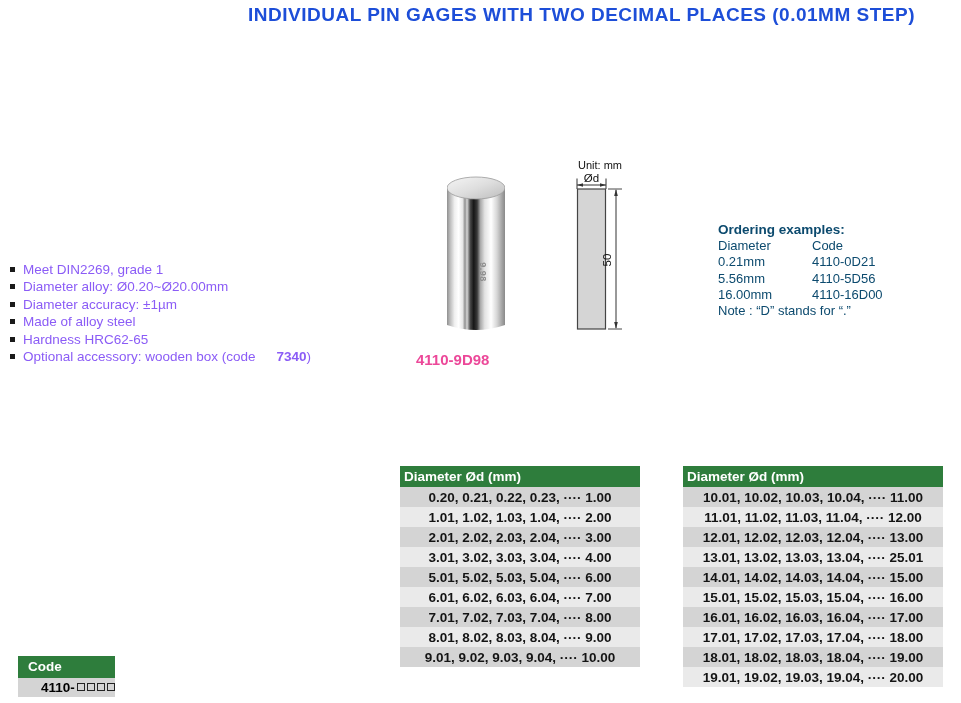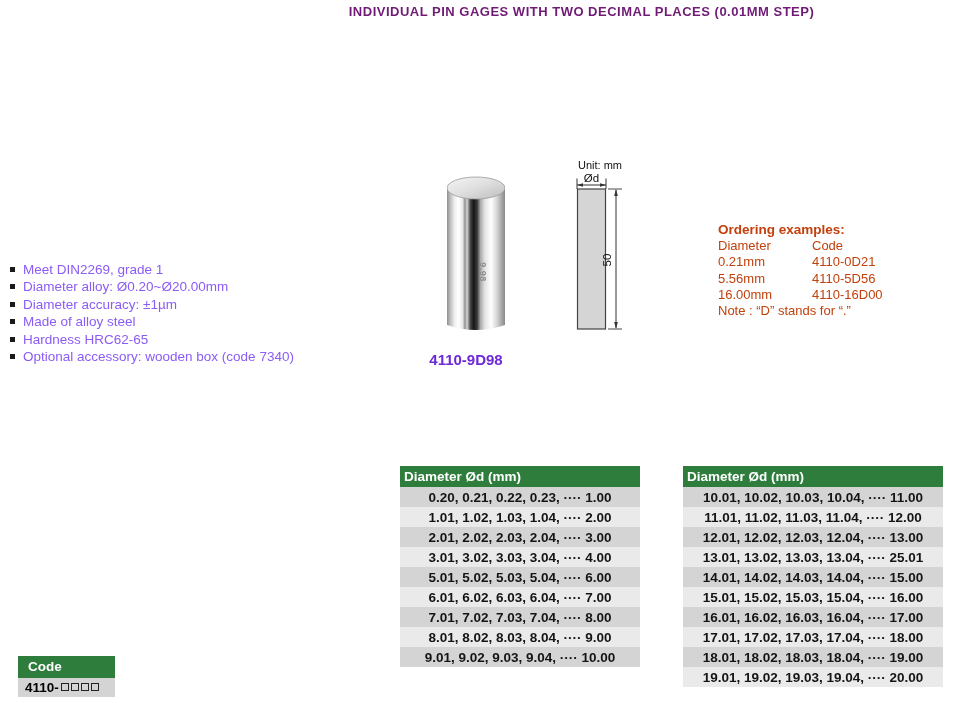--- a/index.html
+++ b/index.html
@@ -2,57 +2,57 @@
 <html style="--green: #2e7d3c; --row-dark: #d4d4d4; --row-light: #eaeaea;"><head>
 <meta charset="utf-8">
 <style>
   html,body{margin:0;padding:0;background:#fff;}
   #page{
     position:relative;width:961px;height:703px;background:#ffffff;overflow:hidden;
     font-family:"Liberation Sans","DejaVu Sans",sans-serif;color:#111;
   }
   .title{
     position:absolute;left:203px;top:4px;width:757px;text-align:center;
-    font-size:13px;font-weight:bold;letter-spacing:0.5px;color:#701a75;white-space:nowrap;
+    font-size:19px;font-weight:bold;letter-spacing:0.5px;color:#1d4ed8;white-space:nowrap;
   }
   
   .features{position:absolute;left:10px;top:261px;font-size:13.5px;line-height:17.4px;color:#8b5cf6;}
   .feat{white-space:nowrap;}
   .bullet{display:inline-block;width:5px;height:5px;background:#1a1a1a;margin-right:8px;vertical-align:2px;}
-  .bold{font-weight:normal;}
+  .bold{font-weight:bold;margin-left:17px;}
   
   .pin-svg{position:absolute;left:447px;top:176px;}
-  .pin-label{position:absolute;left:416px;top:351px;width:100px;text-align:center;
-    font-size:15px;font-weight:bold;color:#6d28d9;}
+  .pin-label{position:absolute;left:416px;top:351px;width:100px;text-align:left;
+    font-size:15px;font-weight:bold;color:#ec4899;}
   
   .draw-svg{position:absolute;left:570px;top:155px;}
   .draw-svg text{font-family:"Liberation Sans","DejaVu Sans",sans-serif;fill:#111;}
   
-  .ordering{position:absolute;left:718px;top:222px;font-size:13px;line-height:16.2px;color:#c2410c;}
+  .ordering{position:absolute;left:718px;top:222px;font-size:13px;line-height:16.2px;color:#0c4a6e;}
   .ord-head{font-weight:bold;font-size:13.5px;}
   .ord-row span:first-child{display:inline-block;width:94px;}
   
   .dtable{position:absolute;top:466px;font-size:13.5px;}
   .dtable .th{
     height:21px;line-height:21px;background:var(--green,#2e7d3c);color:#fff;
     font-weight:bold;padding-left:4px;box-sizing:border-box;
   }
   .dtable .tr{
     height:20px;line-height:21px;text-align:center;color:#141414;
     background:var(--row-light,#eaeaea);white-space:nowrap;font-weight:bold;
   }
   .dtable .tr:nth-child(even){background:var(--row-dark,#d4d4d4);}
   #table-left{left:400px;width:240px;}
   #table-right{left:683px;width:260px;}
   
   .codebox{position:absolute;left:18px;top:656px;width:97px;font-size:13.5px;}
   .cb-head{height:22px;line-height:22px;background:var(--green,#2e7d3c);color:#fff;
     font-weight:bold;padding-left:10px;box-sizing:border-box;}
   .cb-val{height:19px;line-height:19px;background:var(--row-dark,#d4d4d4);
-    font-weight:bold;padding-left:7px;box-sizing:border-box;color:#000;}
+    font-weight:bold;padding-left:23px;box-sizing:border-box;color:#000;}
   .sq{display:inline-block;width:6px;height:6px;border:1px solid #222;margin-left:2px;vertical-align:1px;background:transparent;}
 </style>
 </head>
 <body>
 
 <div id="page">
 
   <div class="title">INDIVIDUAL PIN GAGES WITH TWO DECIMAL PLACES (0.01MM STEP)</div>
 
   <div class="features">

